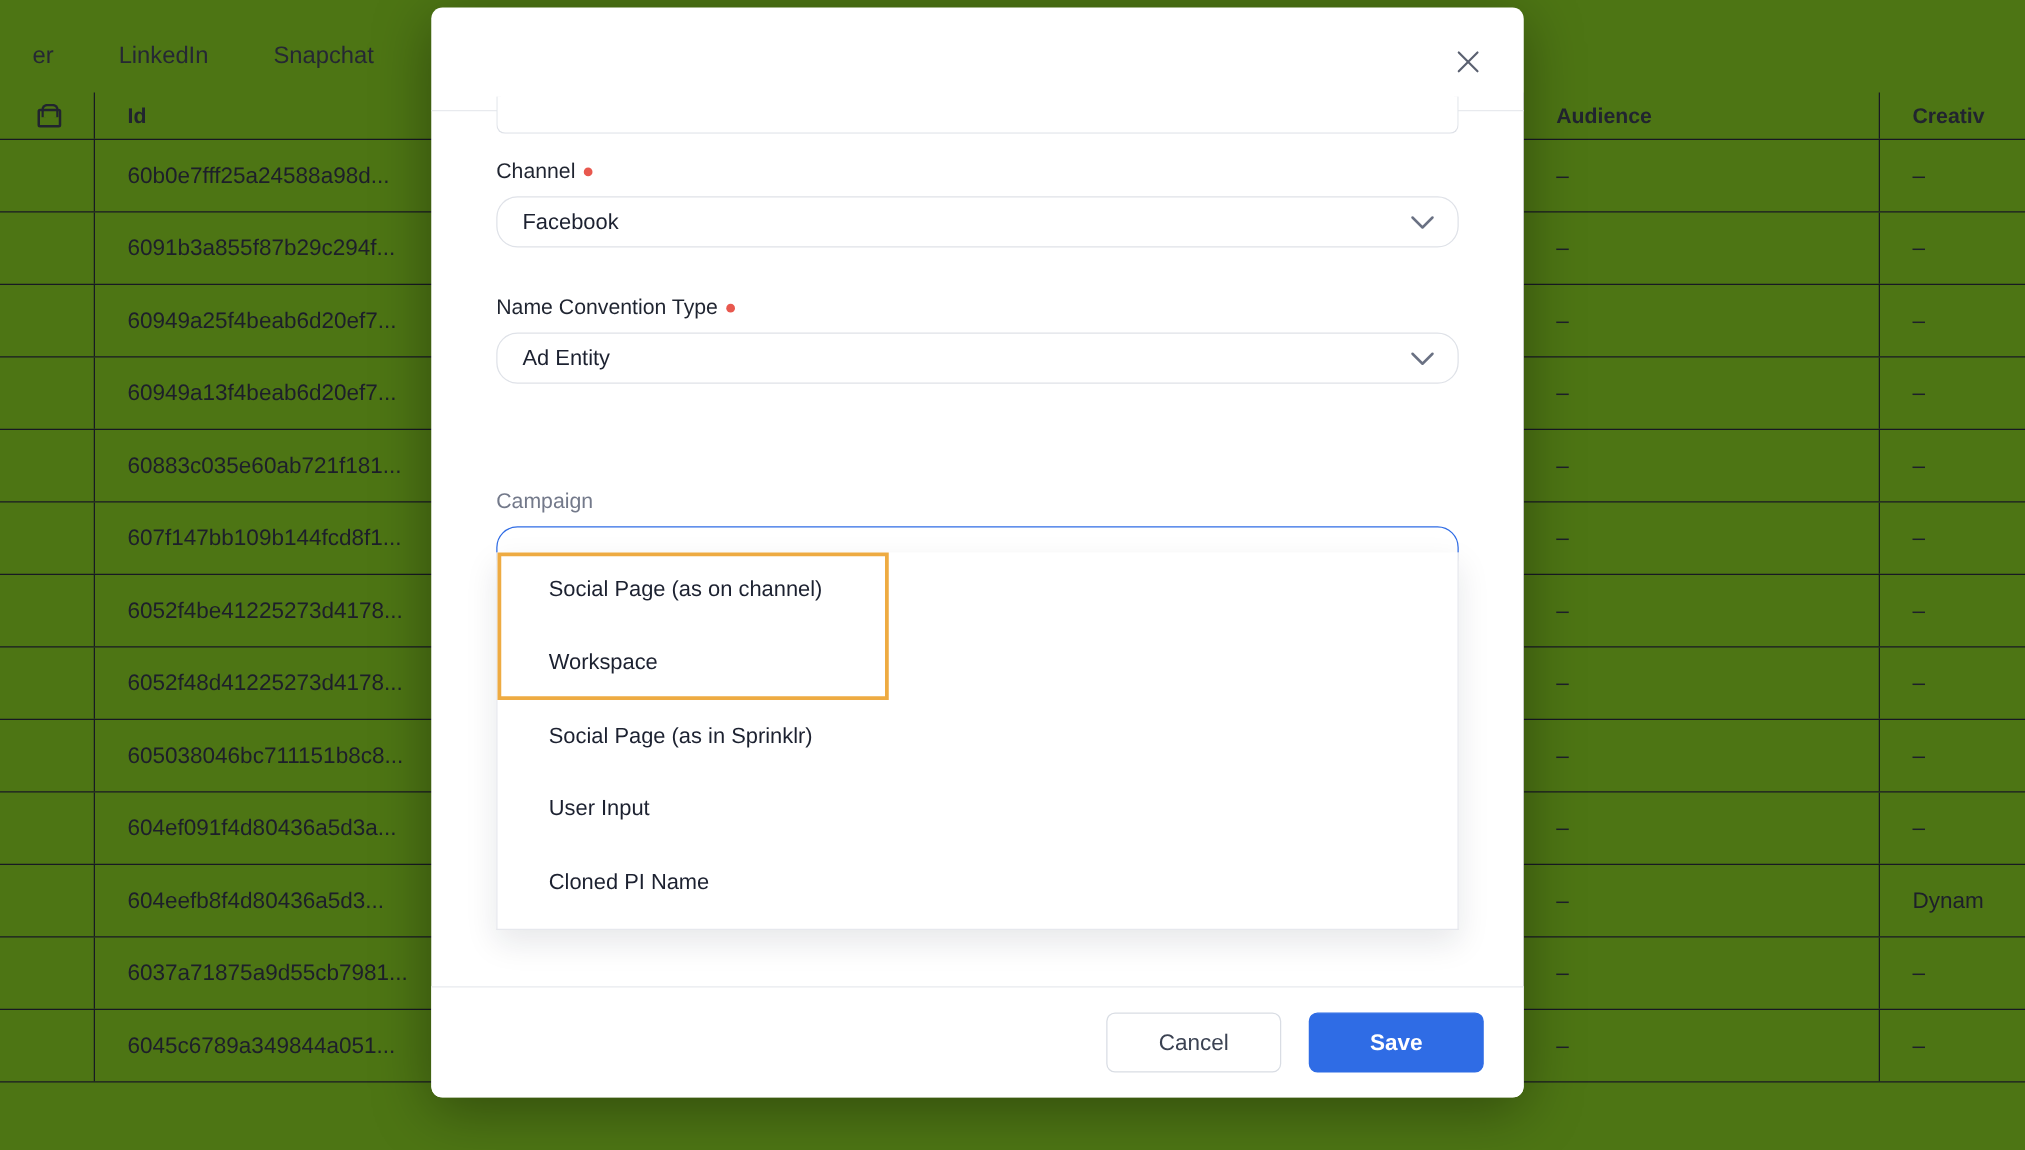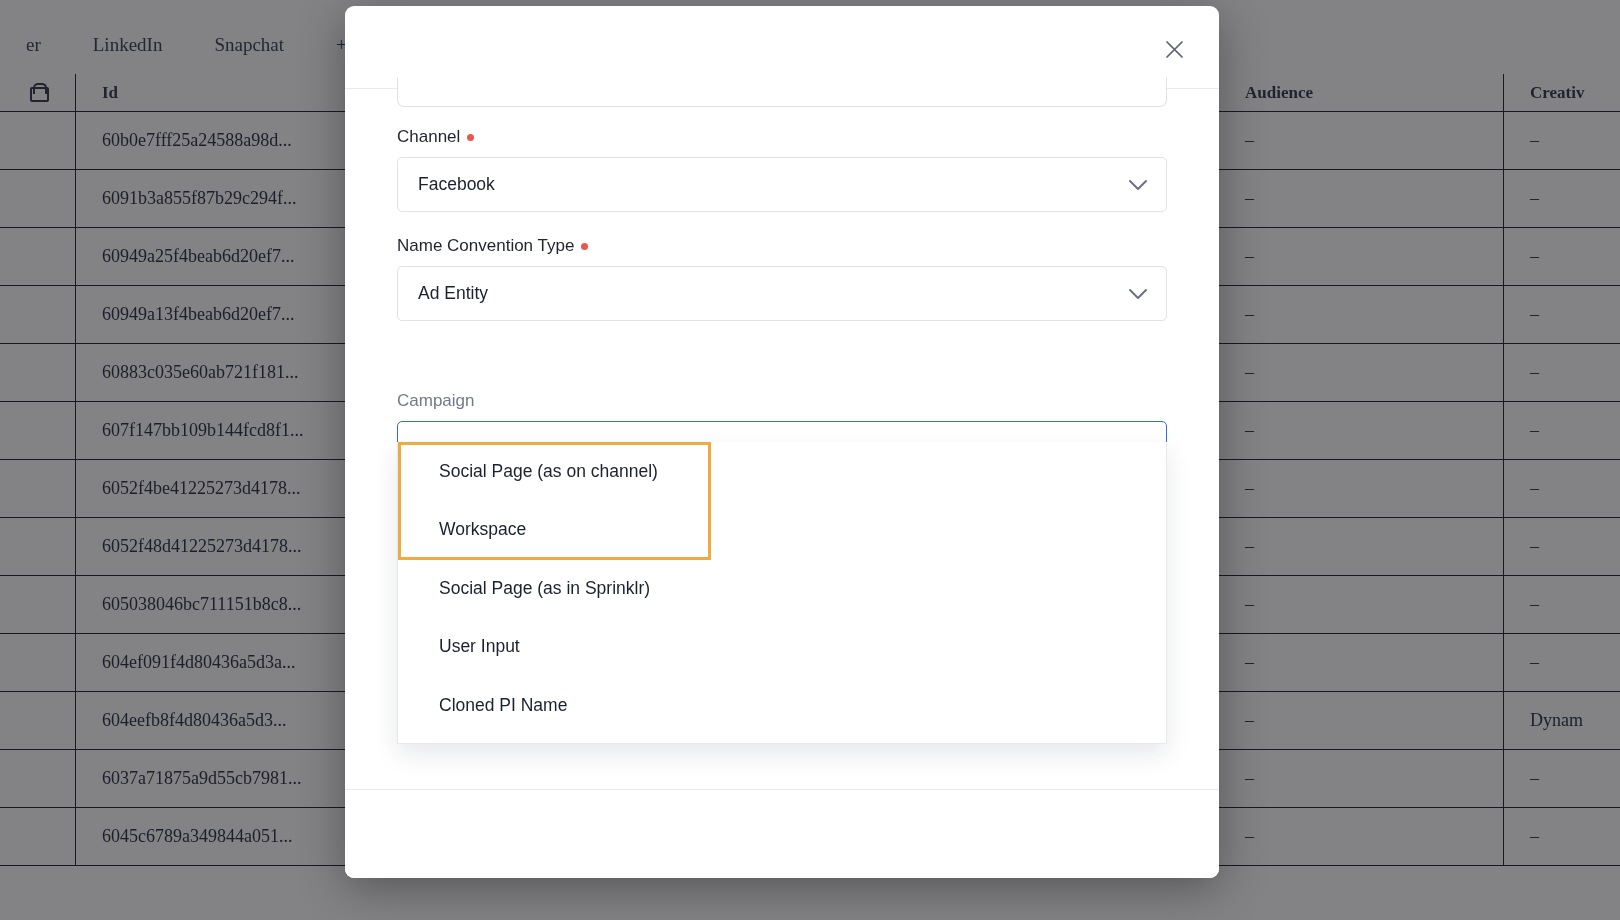--- a/index.html
+++ b/index.html
@@ -9,22 +9,21 @@
     height: 920px;
     overflow: hidden;
     font-family: "Liberation Sans", sans-serif;
     background: #1b1d26;
   }
 
   
   #bg-app {
     position: absolute;
     inset: 0;
-    background: #e5e5e5;
-    font-family: Liberation Serif, serif;
+    background: #84cc16;
   }
 
   
   .bg-tabbar {
     position: absolute;
     left: 0; top: 16px;
     width: 1620px; height: 58px;
     display: flex;
     align-items: center;
     gap: 0px;
@@ -163,23 +162,23 @@
   .field-label.muted { color: #73798a; margin-top: 28px; }
   .req-dot {
     width: 7px; height: 7px;
     border-radius: 50%;
     background: #e8584e;
     display: inline-block;
   }
 
   .control {
     position: relative;
-    height: 55px;
+    height: 41px;
     border: 1px solid #dfe2e8;
-    border-radius: 5px;
+    border-radius: 17px;
     background: #fff;
     display: flex;
     align-items: center;
     padding: 0 20px;
     font-size: 17.5px;
     color: #1c2130;
     cursor: pointer;
   }
   .control.focused {
     border: 1.6px solid #2f6ce5;
@@ -455,14 +454,16 @@
           <div class="dd-option">Social Page (as in Sprinklr)</div>
           <div class="dd-option">User Input</div>
           <div class="dd-option">Cloned PI Name</div>
         </div>
       <div class="highlight-box" style="border-color: rgb(238, 171, 66);"></div>
     </div>
 
   </div>
 
   <div class="modal-footer">
+    <div class="btn btn-cancel">Cancel</div>
+    <div class="btn btn-save" style="background: rgb(47, 108, 229); border-color: rgb(47, 108, 229);">Save</div>
   </div>
 </div>
 
 </body></html>

